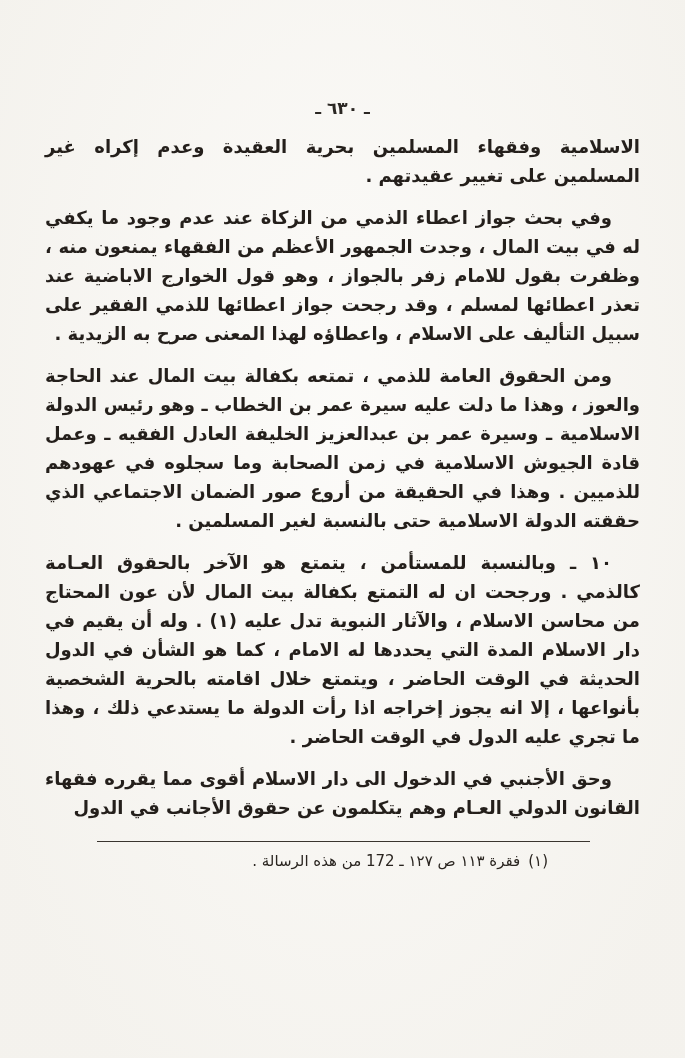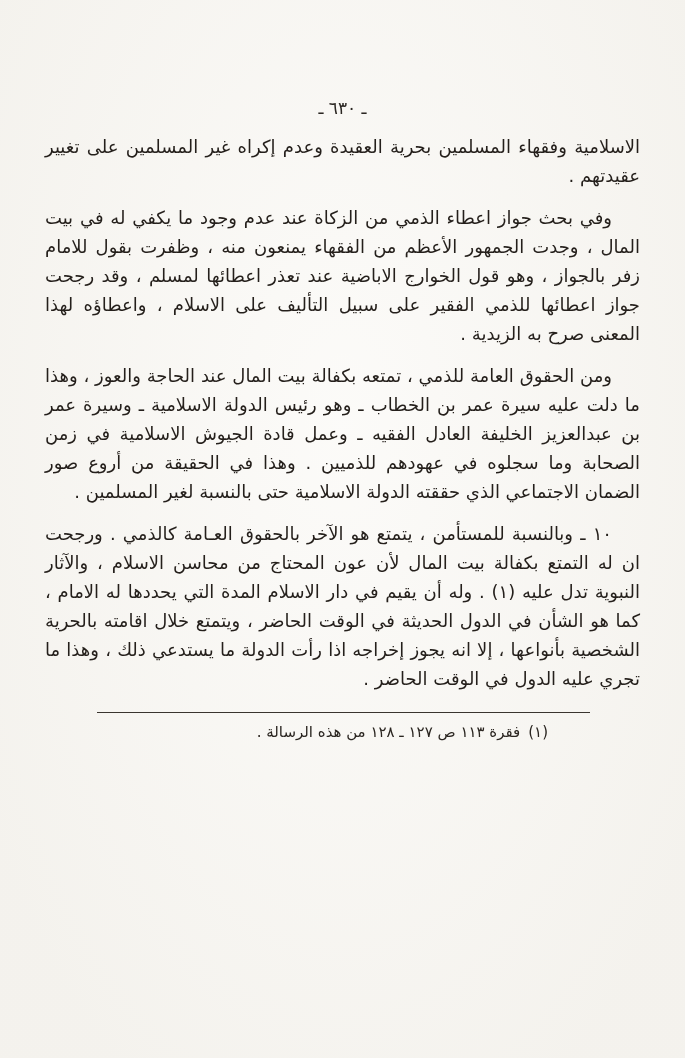--- a/index.html
+++ b/index.html
@@ -26,37 +26,38 @@
     overflow: hidden;
     background:
       radial-gradient(ellipse at 50% 40%, rgba(255,255,255,0.55), rgba(0,0,0,0.015) 85%),
       #f8f6f1;
   }
 
   .page-number {
     direction: rtl;
     text-align: center;
     font-size: 17px;
-    font-weight: normal;
+    font-weight: bold;
     letter-spacing: 1px;
     color: #2b2723;
     margin-bottom: 14px;
   }
 
   .body-text {
     direction: rtl;
     text-align: justify;
     font-size: 18px;
     line-height: 29px;
     color: #241f1b;
   }
 
   .para {
     margin-bottom: 13px;
     text-indent: 28px; 
+    font-weight: bold;
   }
 
   .para.no-indent {
     text-indent: 0;
   }
 
   .footnote-area {
     direction: rtl;
     margin-top: 6px;
   }
@@ -90,21 +91,22 @@
   <div class="body-text">
 
     <p class="para no-indent">الاسلامية وفقهاء المسلمين بحرية العقيدة وعدم إكراه غير المسلمين على تغيير عقيدتهم .</p>
 
     <p class="para">وفي بحث جواز اعطاء الذمي من الزكاة عند عدم وجود ما يكفي له في بيت المال ، وجدت الجمهور الأعظم من الفقهاء يمنعون منه ، وظفرت بقول للامام زفر بالجواز ، وهو قول الخوارج الاباضية عند تعذر اعطائها لمسلم ، وقد رجحت جواز اعطائها للذمي الفقير على سبيل التأليف على الاسلام ، واعطاؤه لهذا المعنى صرح به الزيدية .</p>
 
     <p class="para">ومن الحقوق العامة للذمي ، تمتعه بكفالة بيت المال عند الحاجة والعوز ، وهذا ما دلت عليه سيرة عمر بن الخطاب ـ وهو رئيس الدولة الاسلامية ـ وسيرة عمر بن عبدالعزيز الخليفة العادل الفقيه ـ وعمل قادة الجيوش الاسلامية في زمن الصحابة وما سجلوه في عهودهم للذميين . وهذا في الحقيقة من أروع صور الضمان الاجتماعي الذي حققته الدولة الاسلامية حتى بالنسبة لغير المسلمين .</p>
 
     <p class="para">١٠ ـ وبالنسبة للمستأمن ، يتمتع هو الآخر بالحقوق العـامة كالذمي . ورجحت ان له التمتع بكفالة بيت المال لأن عون المحتاج من محاسن الاسلام ، والآثار النبوية تدل عليه (١) . وله أن يقيم في دار الاسلام المدة التي يحددها له الامام ، كما هو الشأن في الدول الحديثة في الوقت الحاضر ، ويتمتع خلال اقامته بالحرية الشخصية بأنواعها ، إلا انه يجوز إخراجه اذا رأت الدولة ما يستدعي ذلك ، وهذا ما تجري عليه الدول في الوقت الحاضر .</p>
 
+    <p class="para">وحق الأجنبي في الدخول الى دار الاسلام أقوى مما يقرره فقهاء القانون الدولي العـام وهم يتكلمون عن حقوق الأجانب في الدول</p>
 
   </div>
 
   <div class="footnote-area">
     <hr class="footnote-rule">
-    <p class="footnote"><span class="fn-marker">(١)</span><span>فقرة ١١٣ ص ١٢٧ ـ ١٢٨ من هذه الرسالة .</span></p>
+    <p class="footnote"><span class="fn-marker">(١)</span><span>فقرة ١١٣ ص ١٢٧ ـ 172 من هذه الرسالة .</span></p>
   </div>
 
 </div>
 
 </body></html>

